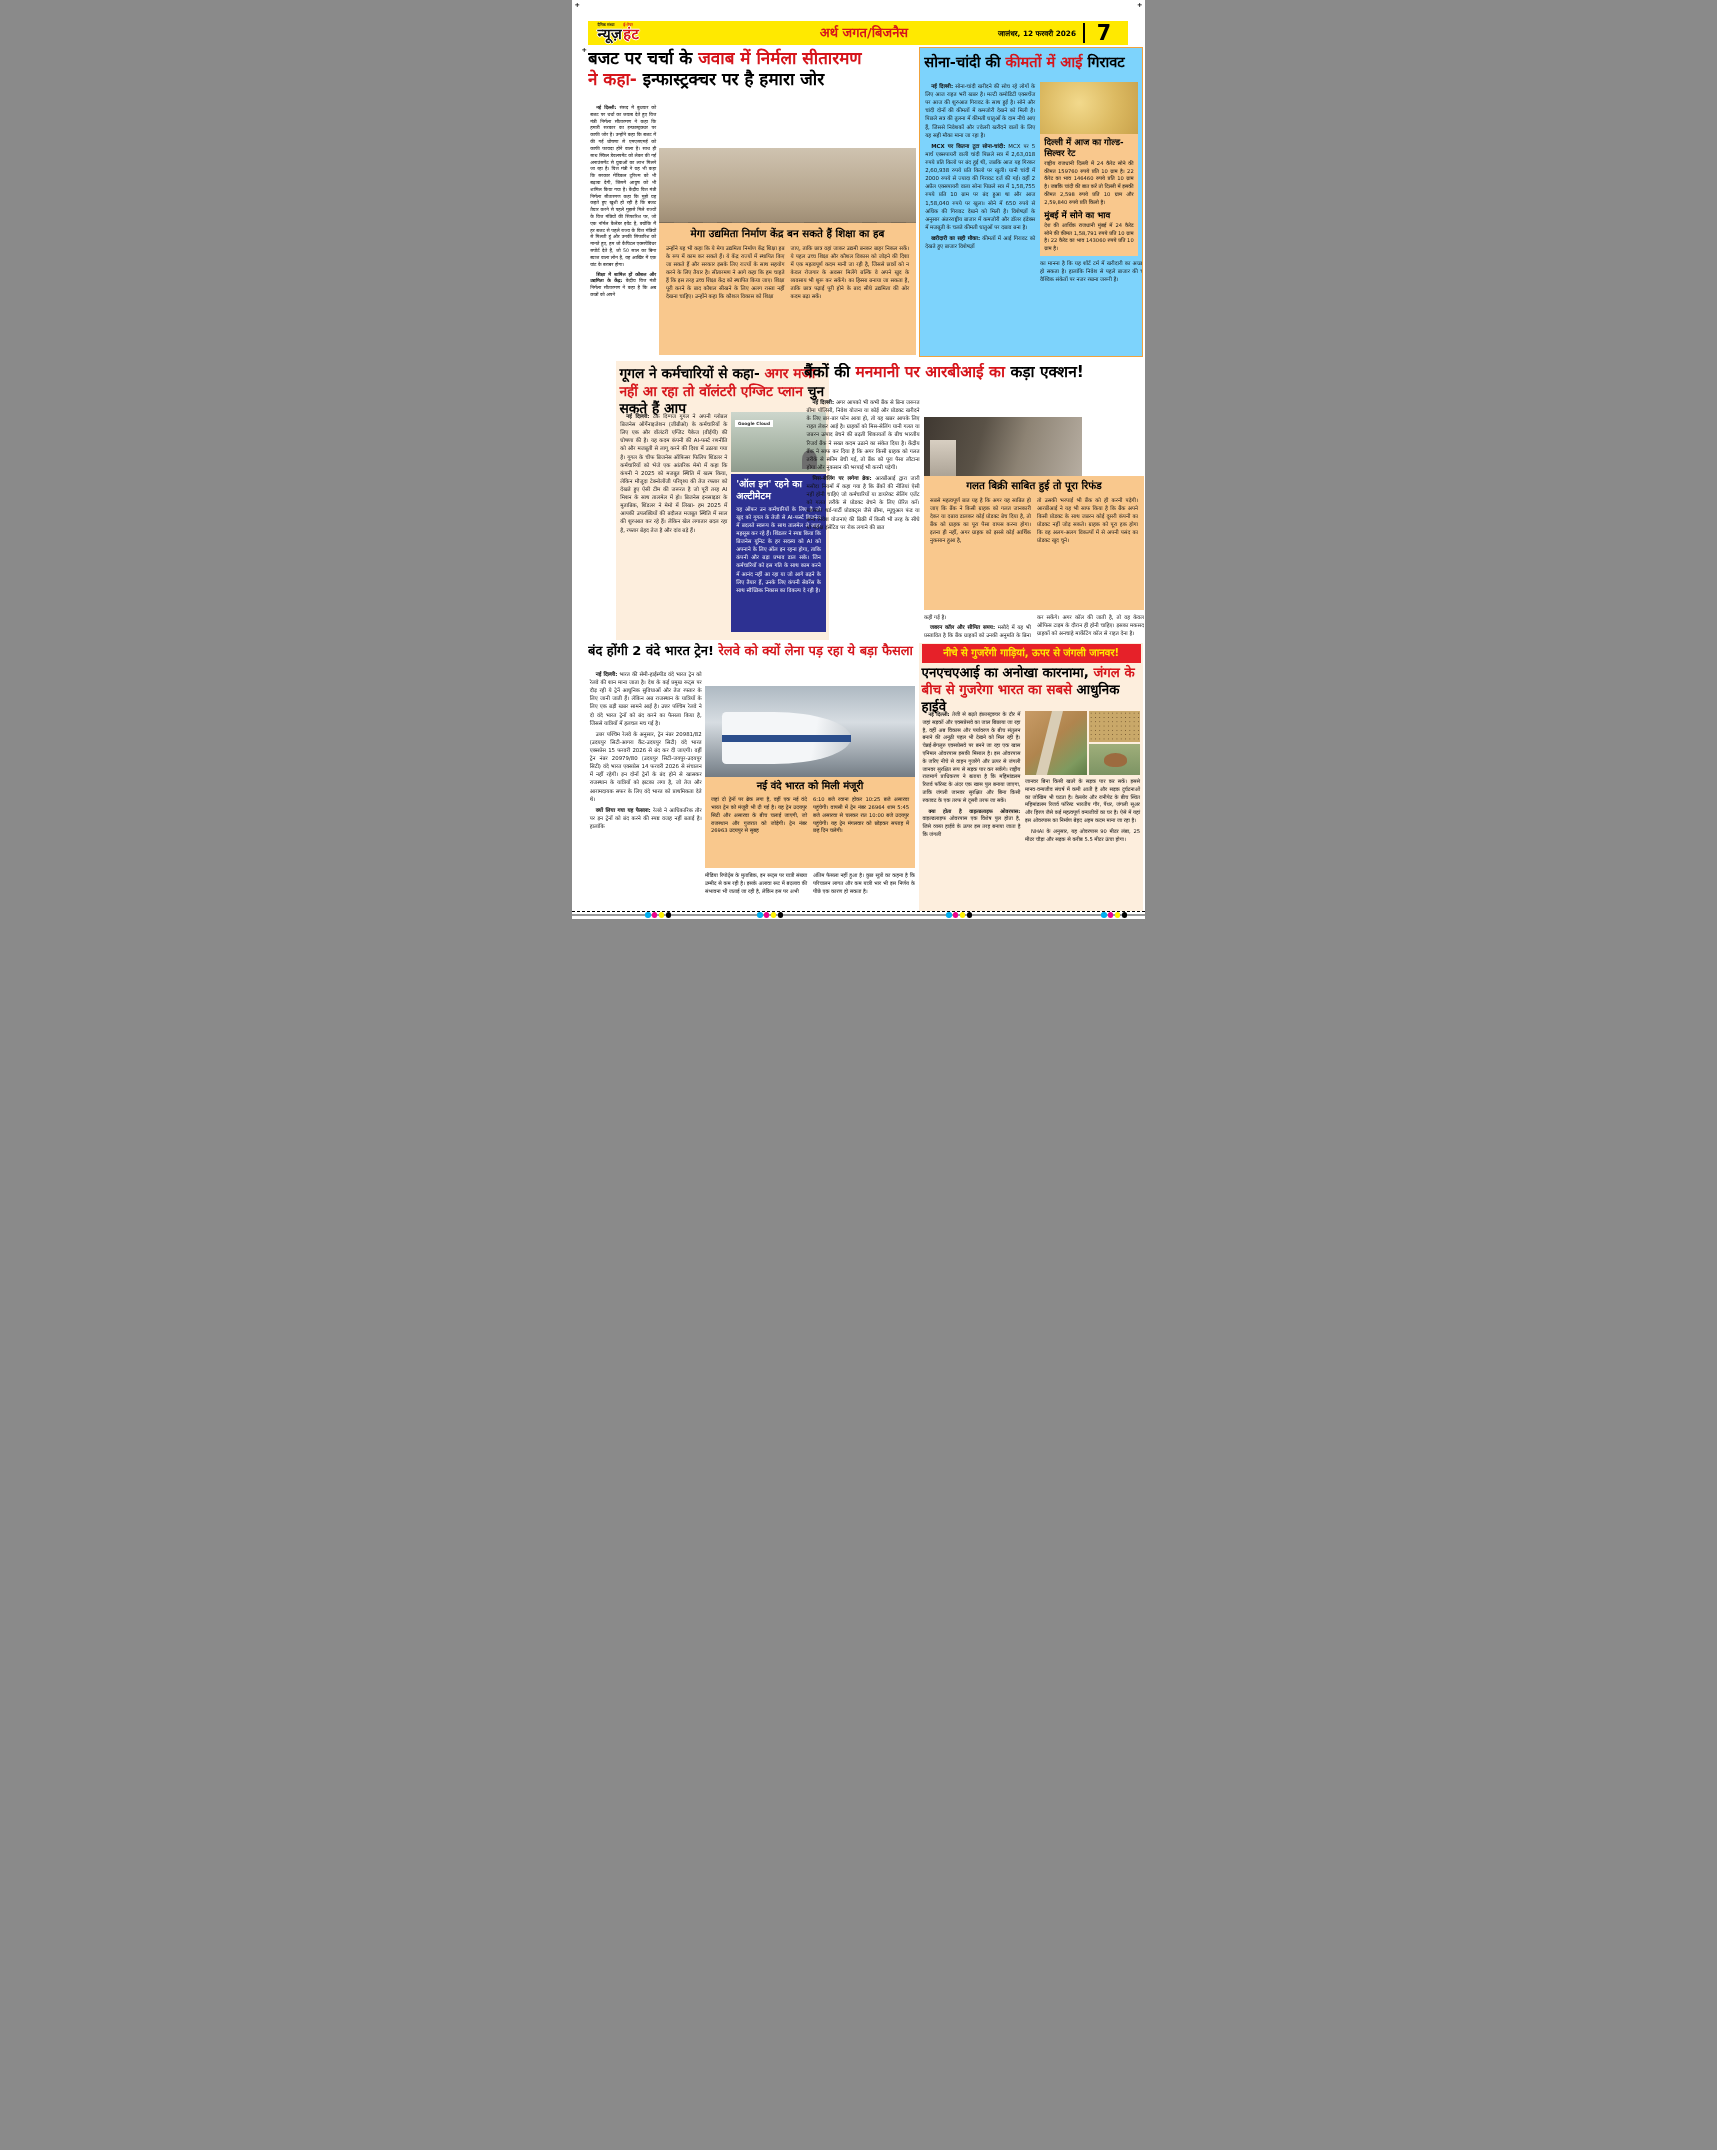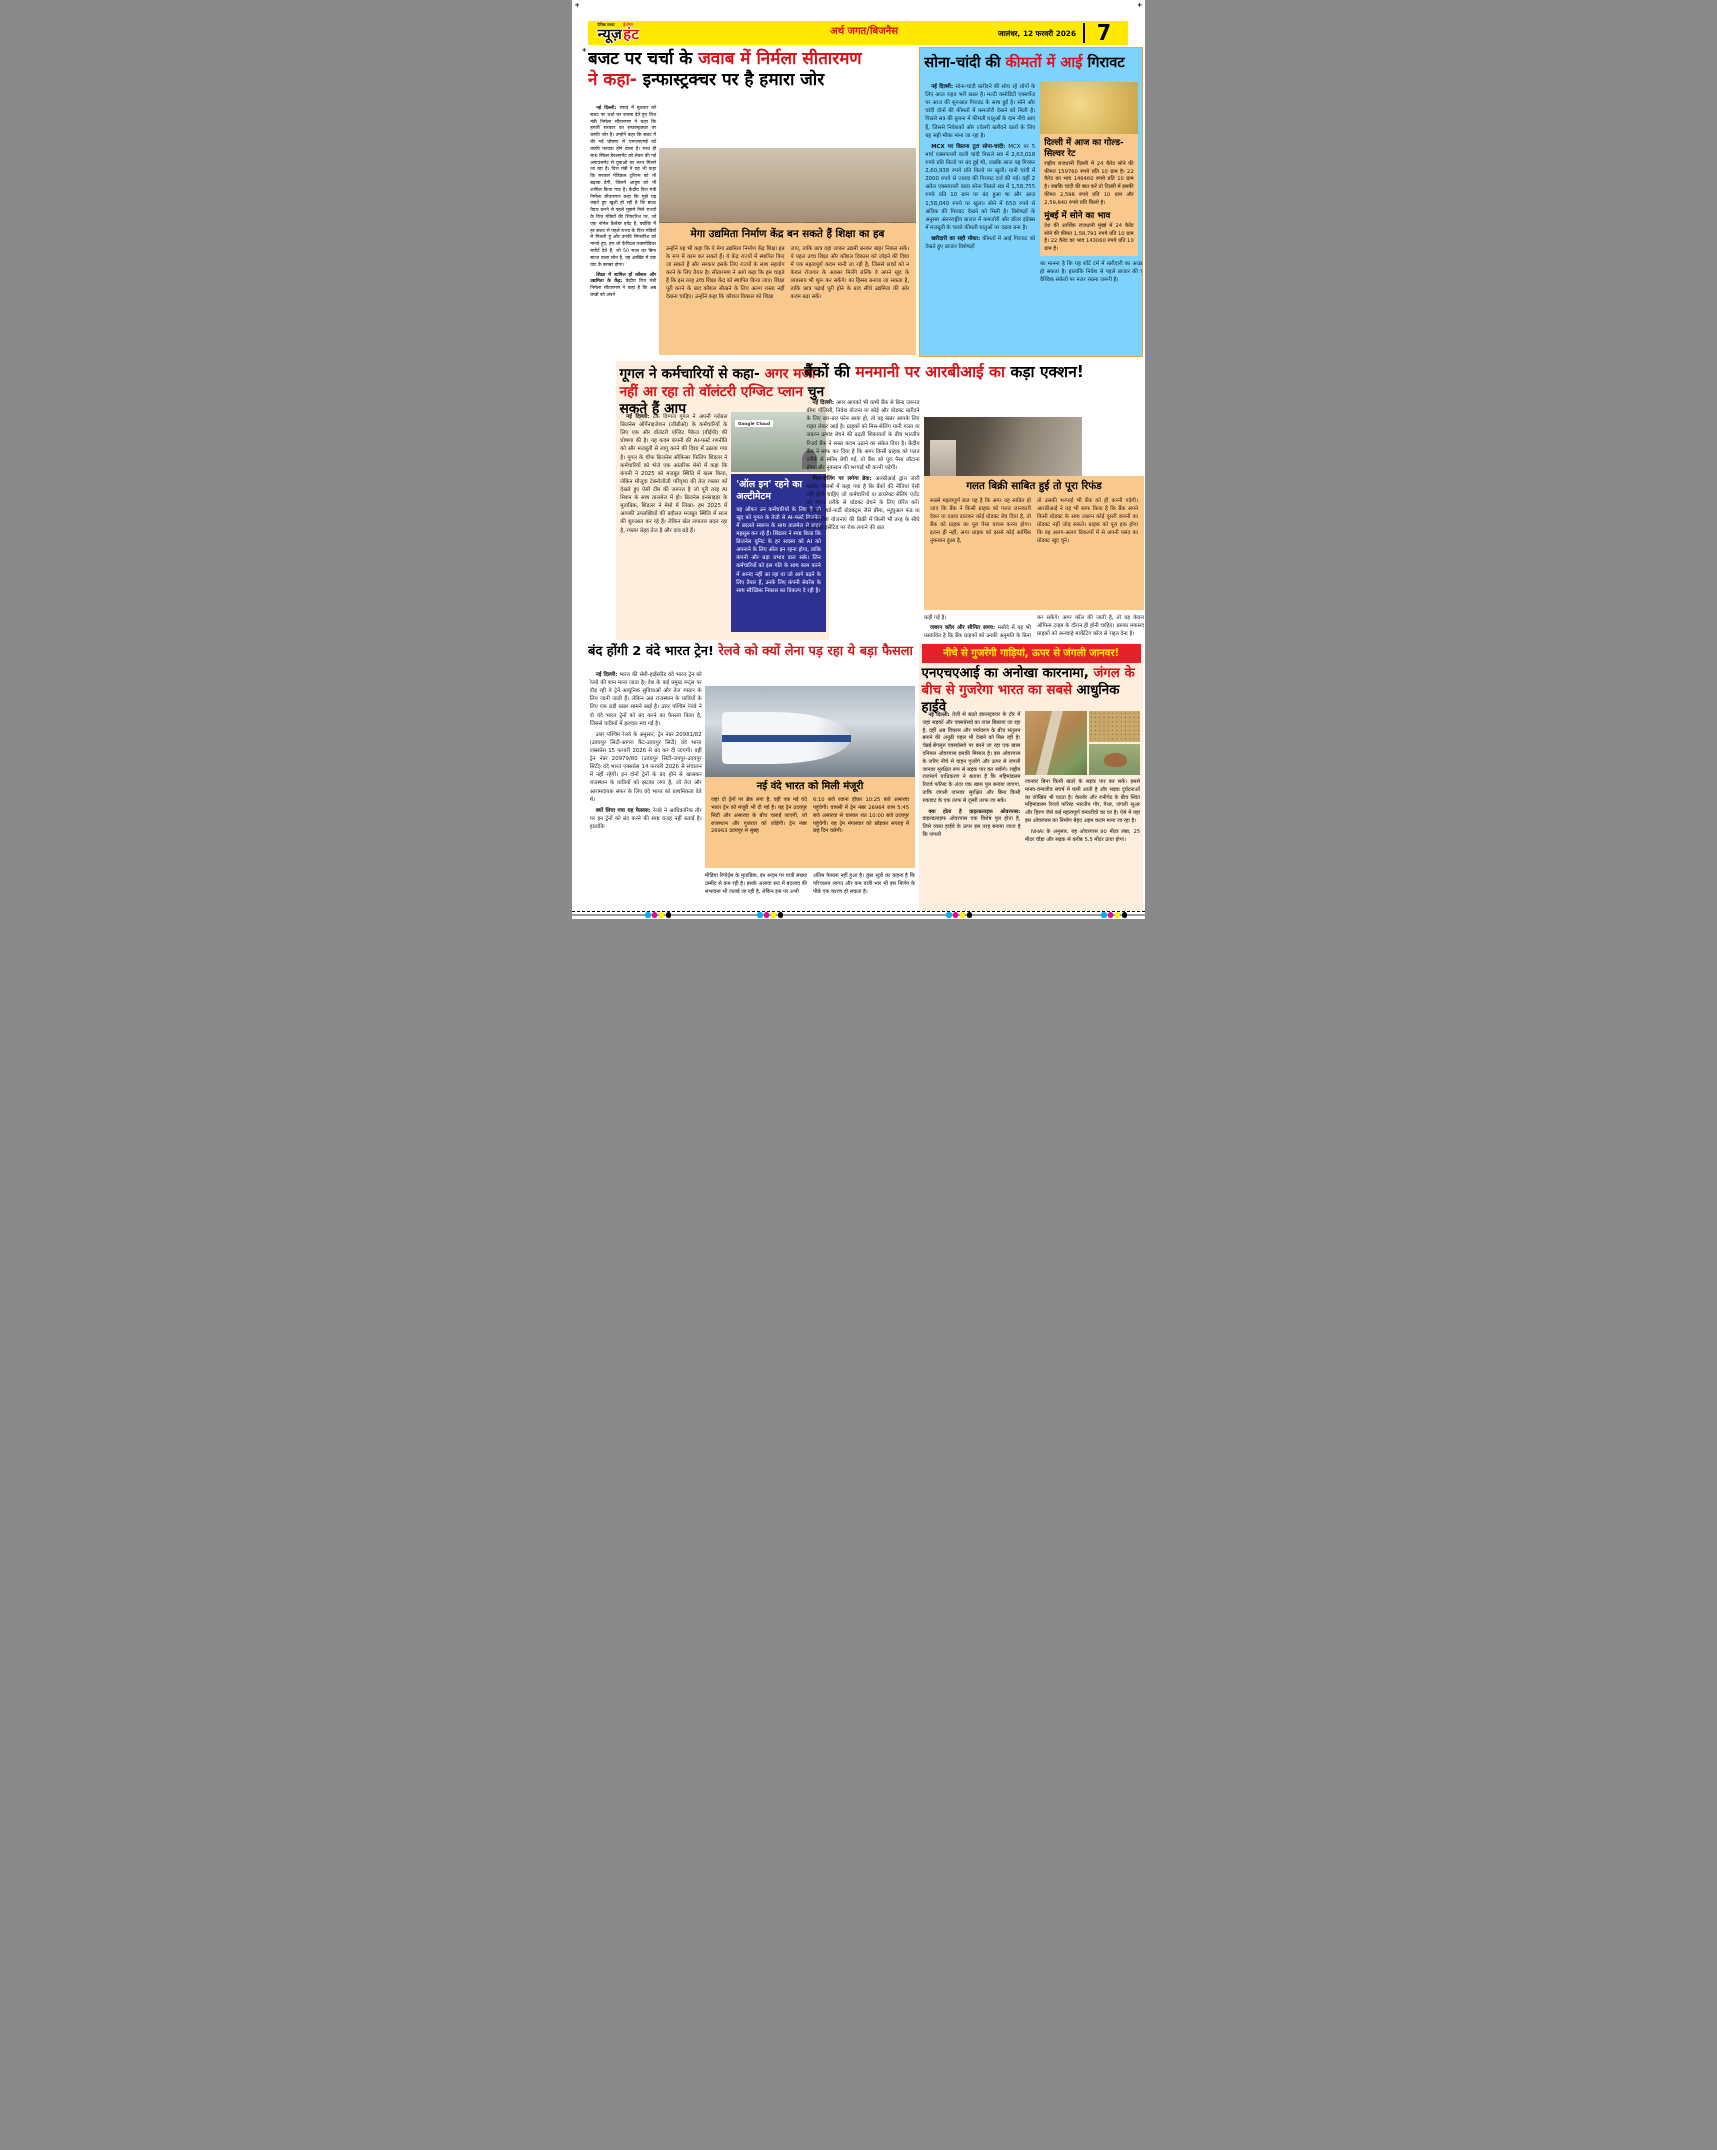--- a/index.html
+++ b/index.html
@@ -44,21 +44,21 @@
     <div class="abs" style="left:9.5px;top:1.7px;display:flex;gap:1px;">
       <div>
         <span class="logo-tag">दैनिक संध्या</span>
         <span class="logo-big" style="color:#111;">न्यूज़</span>
       </div>
       <div>
         <span class="logo-tag" style="color:#d6151b;">ई-पेपर</span>
         <span class="logo-big" style="color:#d6151b;">हंट</span>
       </div>
     </div>
-    <div class="abs hl red" style="left:0;right:0;top:4.3px;text-align:center;font-size:10px;padding-left:12px;">अर्थ जगत/बिजनैस</div>
+    <div class="abs hl red" style="left:0;right:0;top:4.3px;text-align:center;font-size:13px;padding-left:12px;">अर्थ जगत/बिजनैस</div>
     <div class="abs hl" style="right:52px;top:7.7px;font-size:7.3px;">जालंधर, 12 फरवरी 2026</div>
     <div class="abs" style="right:43px;top:2.2px;width:1.7px;height:20px;background:#000;"></div>
     <div class="abs hl" style="right:17px;top:0px;font-size:20.6px;">7</div>
   </div>
 
   <div class="module" style="left:16px;top:48px;width:328px;height:309px;">
     <div class="hl" style="font-size:17px;">
       <span>बजट पर चर्चा के </span><span class="red">जवाब में निर्मला सीतारमण</span><br>
       <span class="red">ने कहा- </span><span>इन्फास्ट्रक्चर पर है हमारा जोर</span>
     </div>

